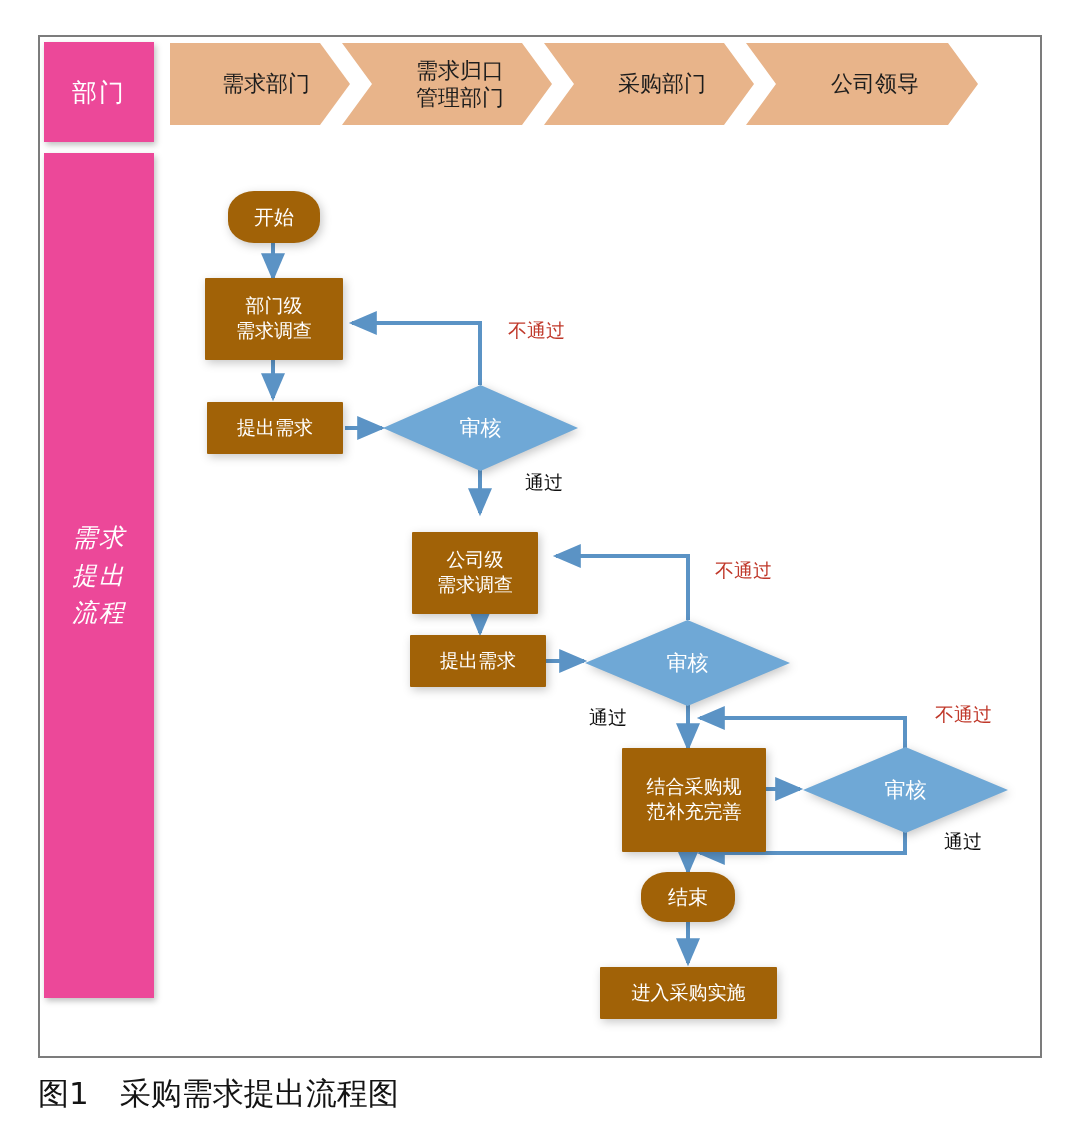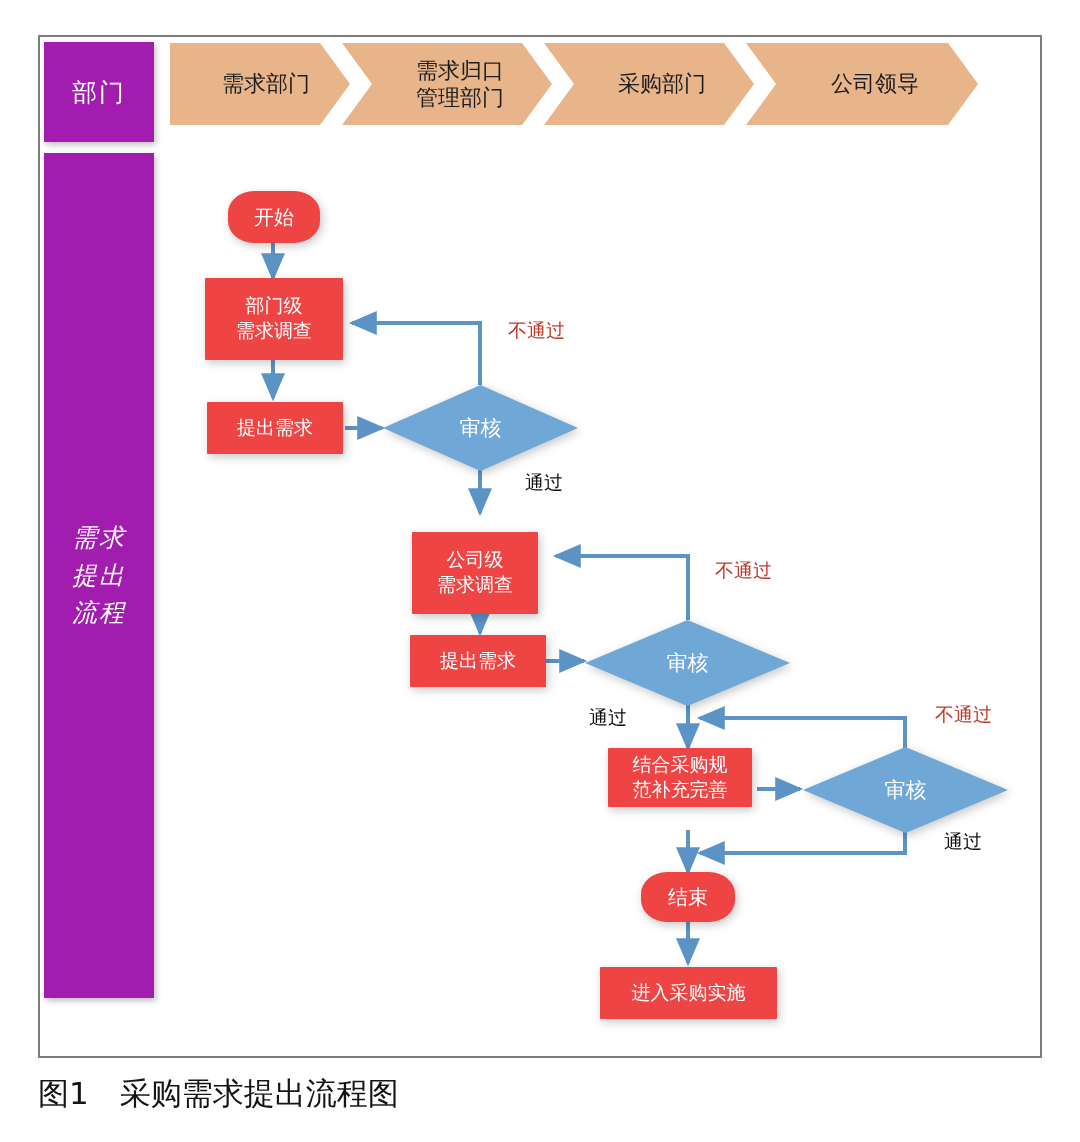--- a/index.html
+++ b/index.html
@@ -24,21 +24,21 @@
     width: 1004px;
     height: 1023px;
     border: 2px solid #7c7c7c;
     background: #ffffff;
     box-sizing: border-box;
   }
 
   
   .lane-label {
     position: absolute;
-    background: #a21caf;
+    background: #ec4899;
     color: #ffffff;
     display: flex;
     align-items: center;
     justify-content: center;
     text-align: center;
     box-shadow: 2px 3px 6px rgba(0,0,0,0.25);
     letter-spacing: 2px;
     box-sizing: border-box;
   }
   #lane-dept {
@@ -83,21 +83,21 @@
     clip-path: polygon(0 0, calc(100% - 30px) 0, 100% 50%, calc(100% - 30px) 100%, 0 100%);
   }
   #chev-0 { left: 170px; width: 180px; }
   #chev-1 { left: 342px; width: 210px; }
   #chev-2 { left: 544px; width: 210px; }
   #chev-3 { left: 746px; width: 232px; }
 
   
   .node {
     position: absolute;
-    background: #ef4444;
+    background: #a16207;
     color: #ffffff;
     display: flex;
     align-items: center;
     justify-content: center;
     text-align: center;
     font-size: 19px;
     line-height: 1.3;
     box-sizing: border-box;
     filter: drop-shadow(2px 3px 5px rgba(0,0,0,0.22));
   }
@@ -249,21 +249,21 @@
   <span class="node-text">提出需求</span>
 </div>
 
 <div class="decision" id="node-review-2" style="left:585px; top:620px; width:205px; height:86px;">
   <div class="dia-shape"></div>
   <div class="dia-text">
       <span class="node-text">审核</span>
     </div>
 </div>
 
-<div class="node process" id="node-refine" style="left:608px; top:748px; width:144px; height:59px;">
+<div class="node process" id="node-refine" style="left:622px; top:748px; width:144px; height:104px;">
   <span class="node-text">结合采购规<br>范补充完善</span>
 </div>
 
 <div class="decision" id="node-review-3" style="left:803px; top:747px; width:205px; height:86px;">
   <div class="dia-shape"></div>
   <div class="dia-text">
       <span class="node-text">审核</span>
     </div>
 </div>
 

